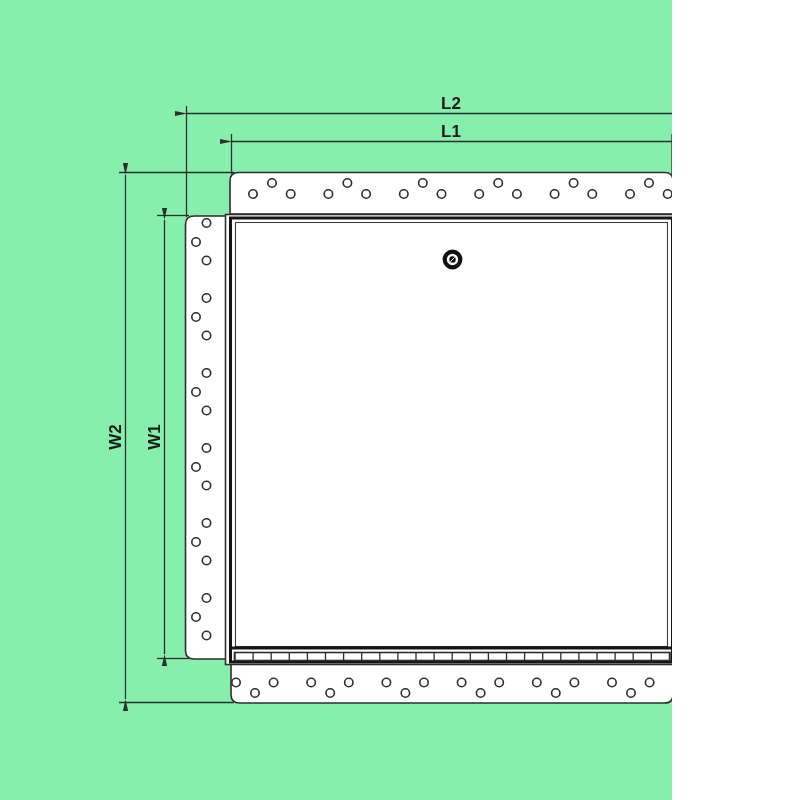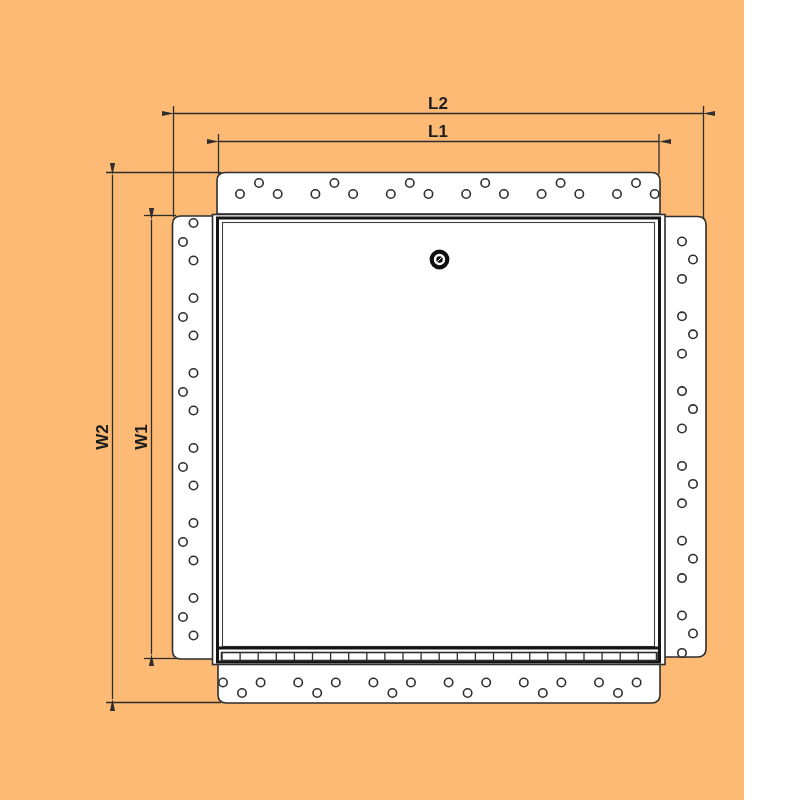--- a/index.html
+++ b/index.html
@@ -1,22 +1,23 @@
 <!DOCTYPE html>
 <html><head>
 <meta charset="utf-8">
 <style>
   html, body { margin: 0; padding: 0; background: #ffffff; }
   .canvas {
     position: relative;
-    width: 744px;
+    width: 659px;
     height: 800px;
-    background: #fdba74;
+    background: #86efac;
     font-family: "Liberation Sans", sans-serif;
     overflow: hidden;
+    padding-left: 13px;
   }
   svg { display: block; }
   .ln   { stroke: #2e2e2e; stroke-width: 1.6; fill: #ffffff; }
   .ln-open { stroke: #2e2e2e; stroke-width: 1.6; fill: none; }
   .hole { stroke: #2e2e2e; stroke-width: 1.6; fill: #ffffff; }
   .dim  { stroke: #2e2e2e; stroke-width: 1.3; fill: none; }
   .tick { stroke: #2e2e2e; stroke-width: 1.3; }
   .door { stroke: #151515; stroke-width: 3; fill: none; }
   .doorline { stroke: #151515; stroke-width: 3; fill: none; }
   .inner { stroke: #3c3c3c; stroke-width: 1.1; fill: none; }

